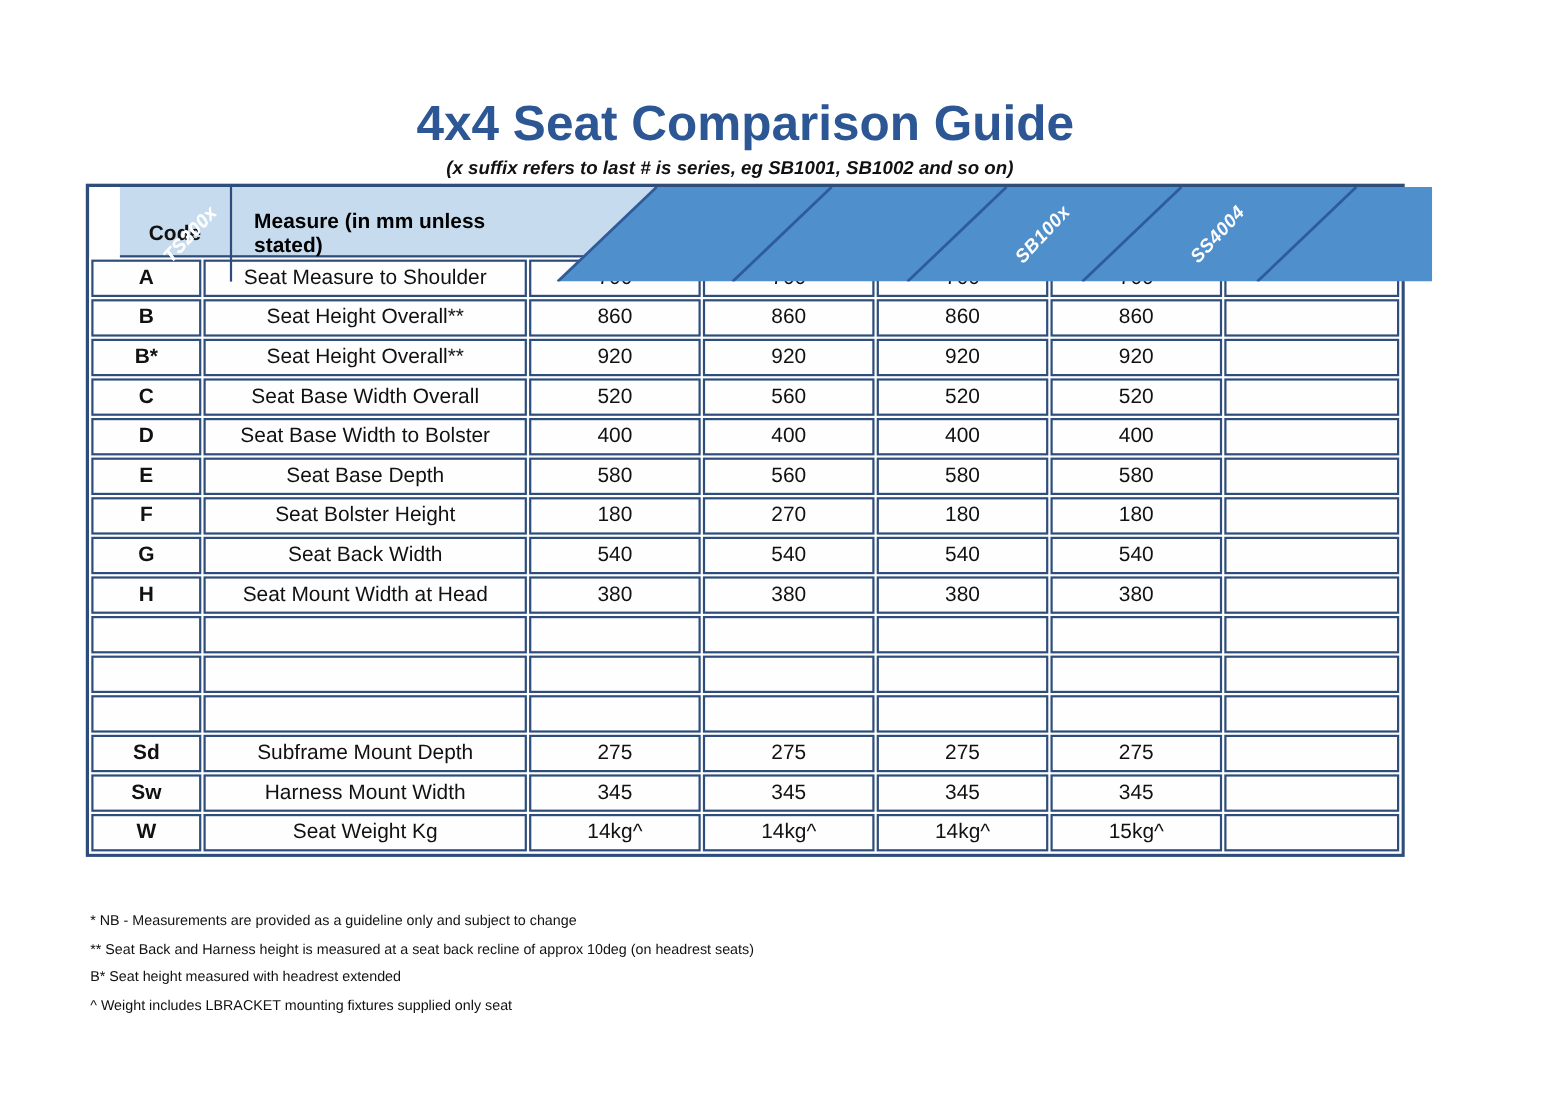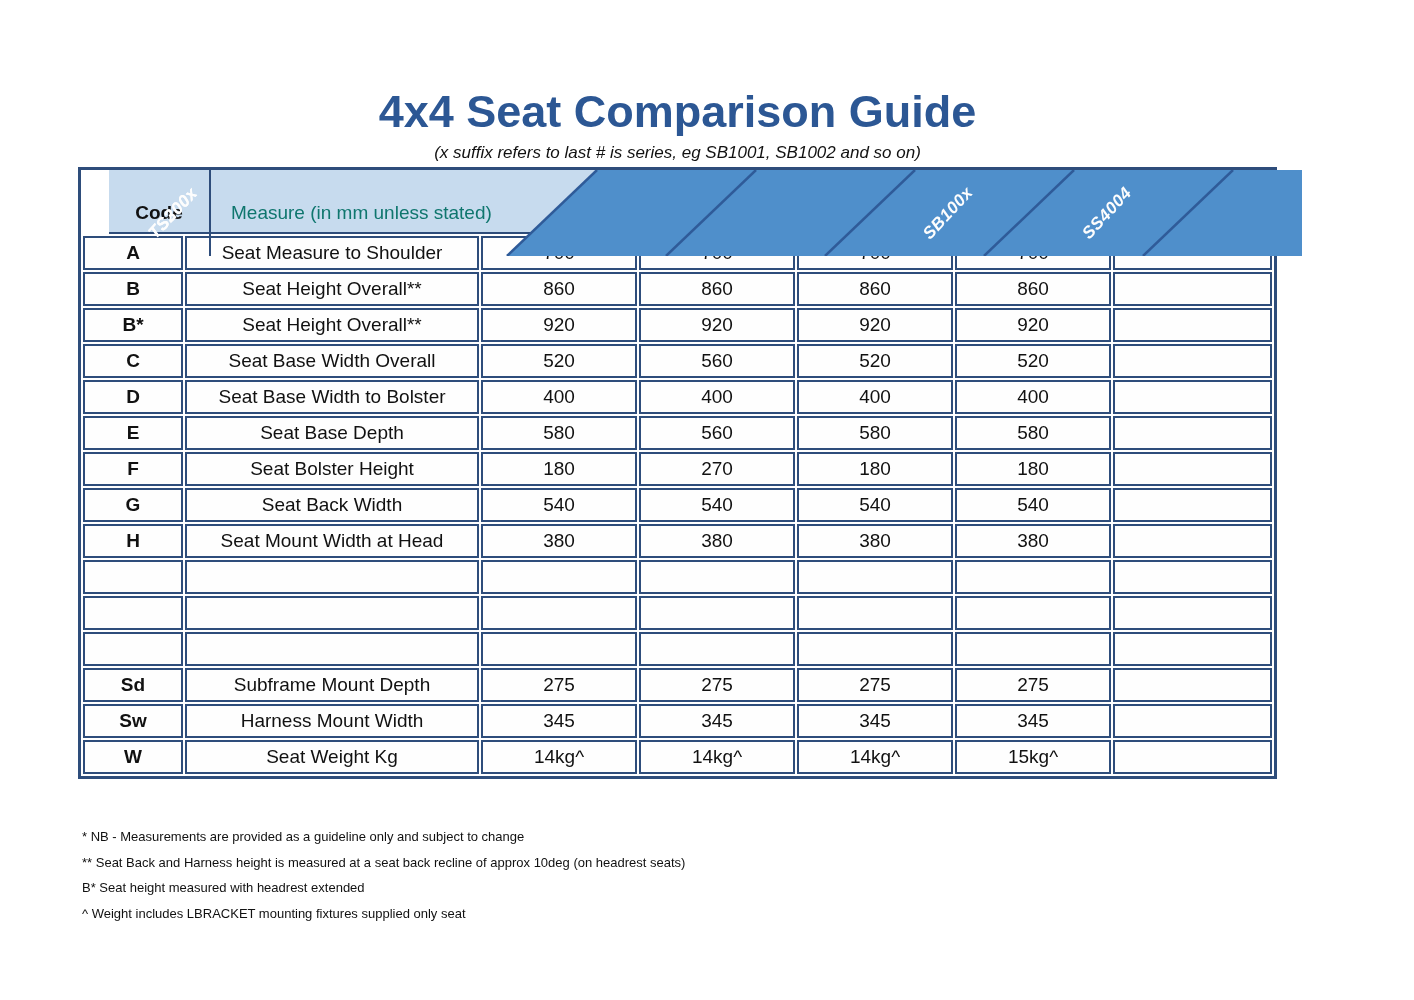--- a/index.html
+++ b/index.html
@@ -20,23 +20,23 @@
     color:var(--ink);
     overflow:hidden;
   }
   .title{
     position:absolute;left:78px;top:86px;width:1199px;
     text-align:center;
     font-size:45px;font-weight:bold;color:var(--title);
     letter-spacing:0px;
   }
   .subtitle{
-    position:absolute;left:78px;top:143px;width:1199px;
-    text-align:center;
-    font-size:17px;font-style:italic;font-weight:400;color:#111;
+    position:absolute;left:64px;top:143px;width:1199px;
+    text-align:center;
+    font-size:17px;font-style:italic;font-weight:700;color:#111;
   }
   .tablewrap{
     position:absolute;left:78px;top:167px;width:1199px;
     border:3px solid var(--navy);
     background:#ffffff;
   }
   
   .thead{
     position:relative;height:64px;
     background:var(--light);
@@ -47,21 +47,21 @@
   .code-head{
     position:absolute;left:0;top:0;width:102px;height:86px;
     display:flex;align-items:center;justify-content:center;
     font-size:19px;font-weight:bold;color:#111;
     border-right:2px solid var(--navy);
   }
   .measure-head{
     position:absolute;left:104px;top:0;width:294px;height:86px;
     display:flex;align-items:center;
     padding-left:18px;
-    font-size:19px;font-weight:normal;color:#0f766e;
+    font-size:19px;font-weight:bold;color:#000000;
   }
   .diag-label{
     position:absolute;top:33px;width:130px;height:22px;
     text-align:center;
     font-size:17px;font-weight:bold;font-style:italic;color:#fdfdfd;
     transform:rotate(-47deg);
     letter-spacing:0.5px;
   }
   .diag-label:nth-of-type(1){left:457px;}
   .diag-label:nth-of-type(2){left:616px;}

